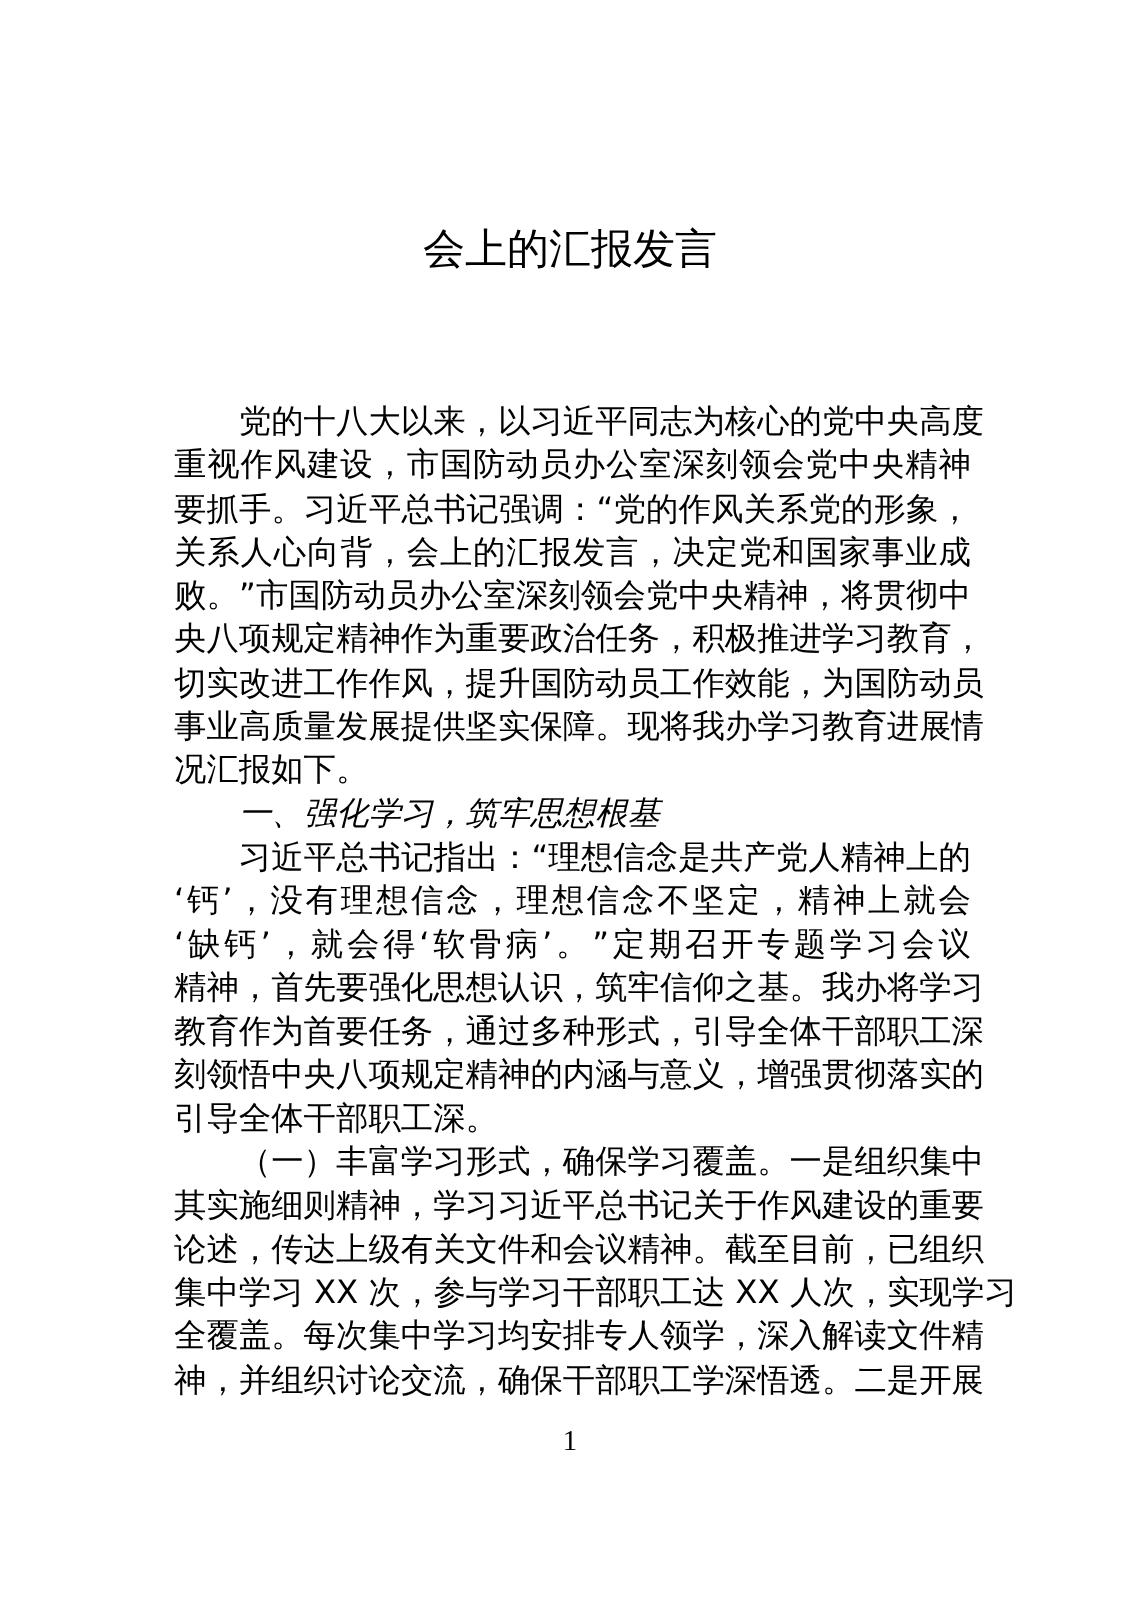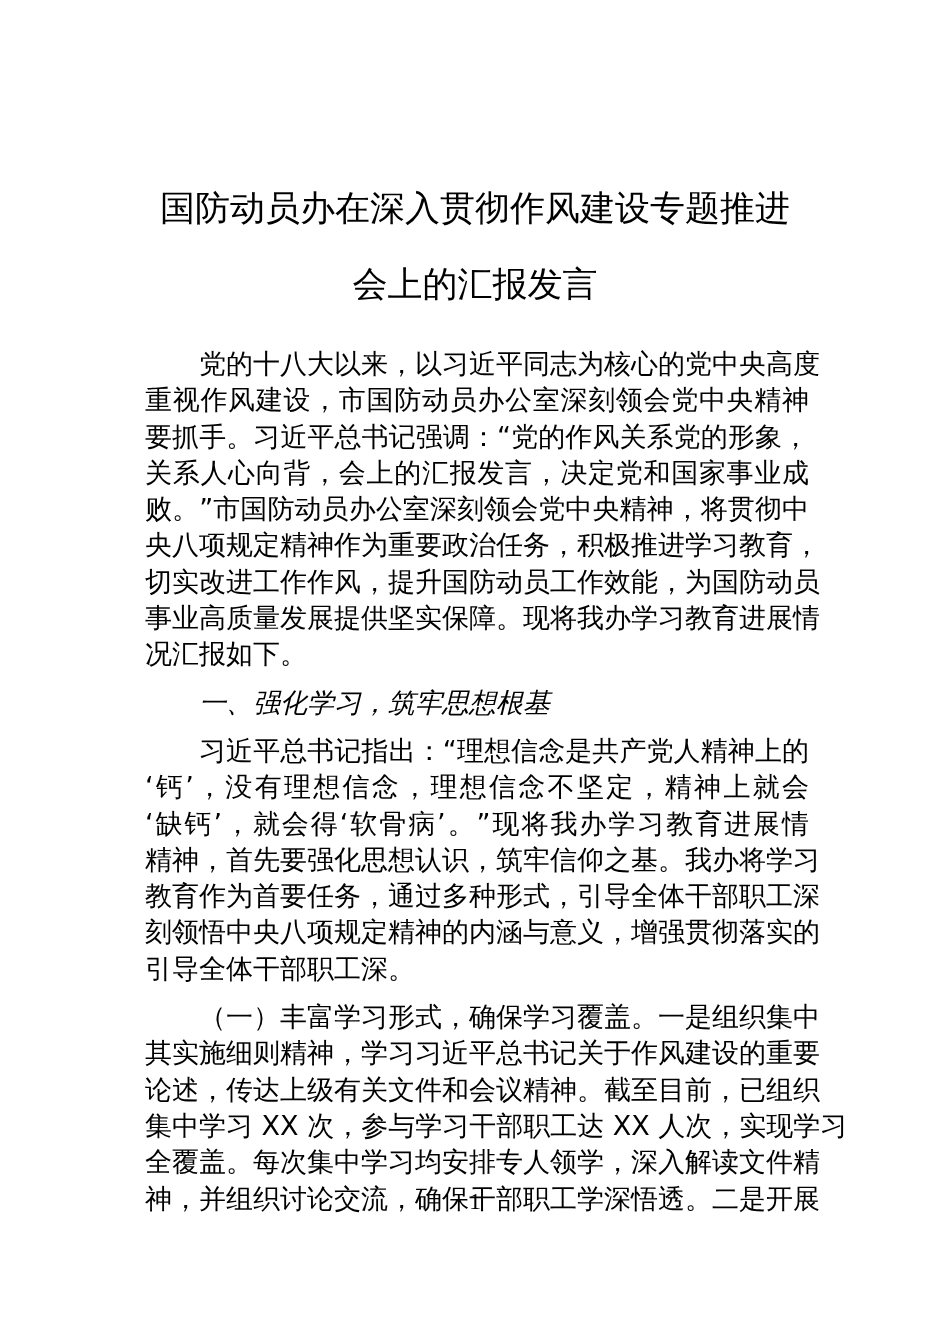--- a/index.html
+++ b/index.html
@@ -47,42 +47,40 @@
     white-space: nowrap;
     text-align: justify;
     text-align-last: justify;
     letter-spacing: 0;
   }
   .line.last {
     text-align-last: left;
   }
   .indent {
     padding-left: 54px;
-    margin-top: 12px;
   }
   .heading {
     text-align-last: left;
     font-style: italic;
   }
   .pagenum {
     position: absolute;
     top: 1188px;
     left: 0;
     width: 950px;
     text-align: center;
     font-family: "Liberation Serif", "DejaVu Serif", serif;
     font-size: 24px;
   }
 </style>
 </head>
 <body>
 
 <div class="page">
   <div class="title">
-    <div>国防动员办在深入贯彻作风建设专题推进</div>
     <div>会上的汇报发言</div>
   </div>
 
   <div class="body">
 
     <div>
       <span class="line indent">党的十八大以来，以习近平同志为核心的党中央高度</span>
       <span class="line">重视作风建设，市国防动员办公室深刻领会党中央精神</span>
       <span class="line">要抓手。习近平总书记强调：“党的作风关系党的形象，</span>
       <span class="line">关系人心向背，会上的汇报发言，决定党和国家事业成</span>
@@ -93,21 +91,21 @@
       <span class="line last">况汇报如下。</span>
     </div>
 
     <div>
       <span class="line indent heading last">一、强化学习，筑牢思想根基</span>
     </div>
 
     <div>
       <span class="line indent">习近平总书记指出：“理想信念是共产党人精神上的</span>
       <span class="line">‘钙’，没有理想信念，理想信念不坚定，精神上就会</span>
-      <span class="line">‘缺钙’，就会得‘软骨病’。”现将我办学习教育进展情</span>
+      <span class="line">‘缺钙’，就会得‘软骨病’。”定期召开专题学习会议</span>
       <span class="line">精神，首先要强化思想认识，筑牢信仰之基。我办将学习</span>
       <span class="line">教育作为首要任务，通过多种形式，引导全体干部职工深</span>
       <span class="line">刻领悟中央八项规定精神的内涵与意义，增强贯彻落实的</span>
       <span class="line last">引导全体干部职工深。</span>
     </div>
 
     <div>
       <span class="line indent">（一）丰富学习形式，确保学习覆盖。一是组织集中</span>
       <span class="line">其实施细则精神，学习习近平总书记关于作风建设的重要</span>
       <span class="line">论述，传达上级有关文件和会议精神。截至目前，已组织</span>

